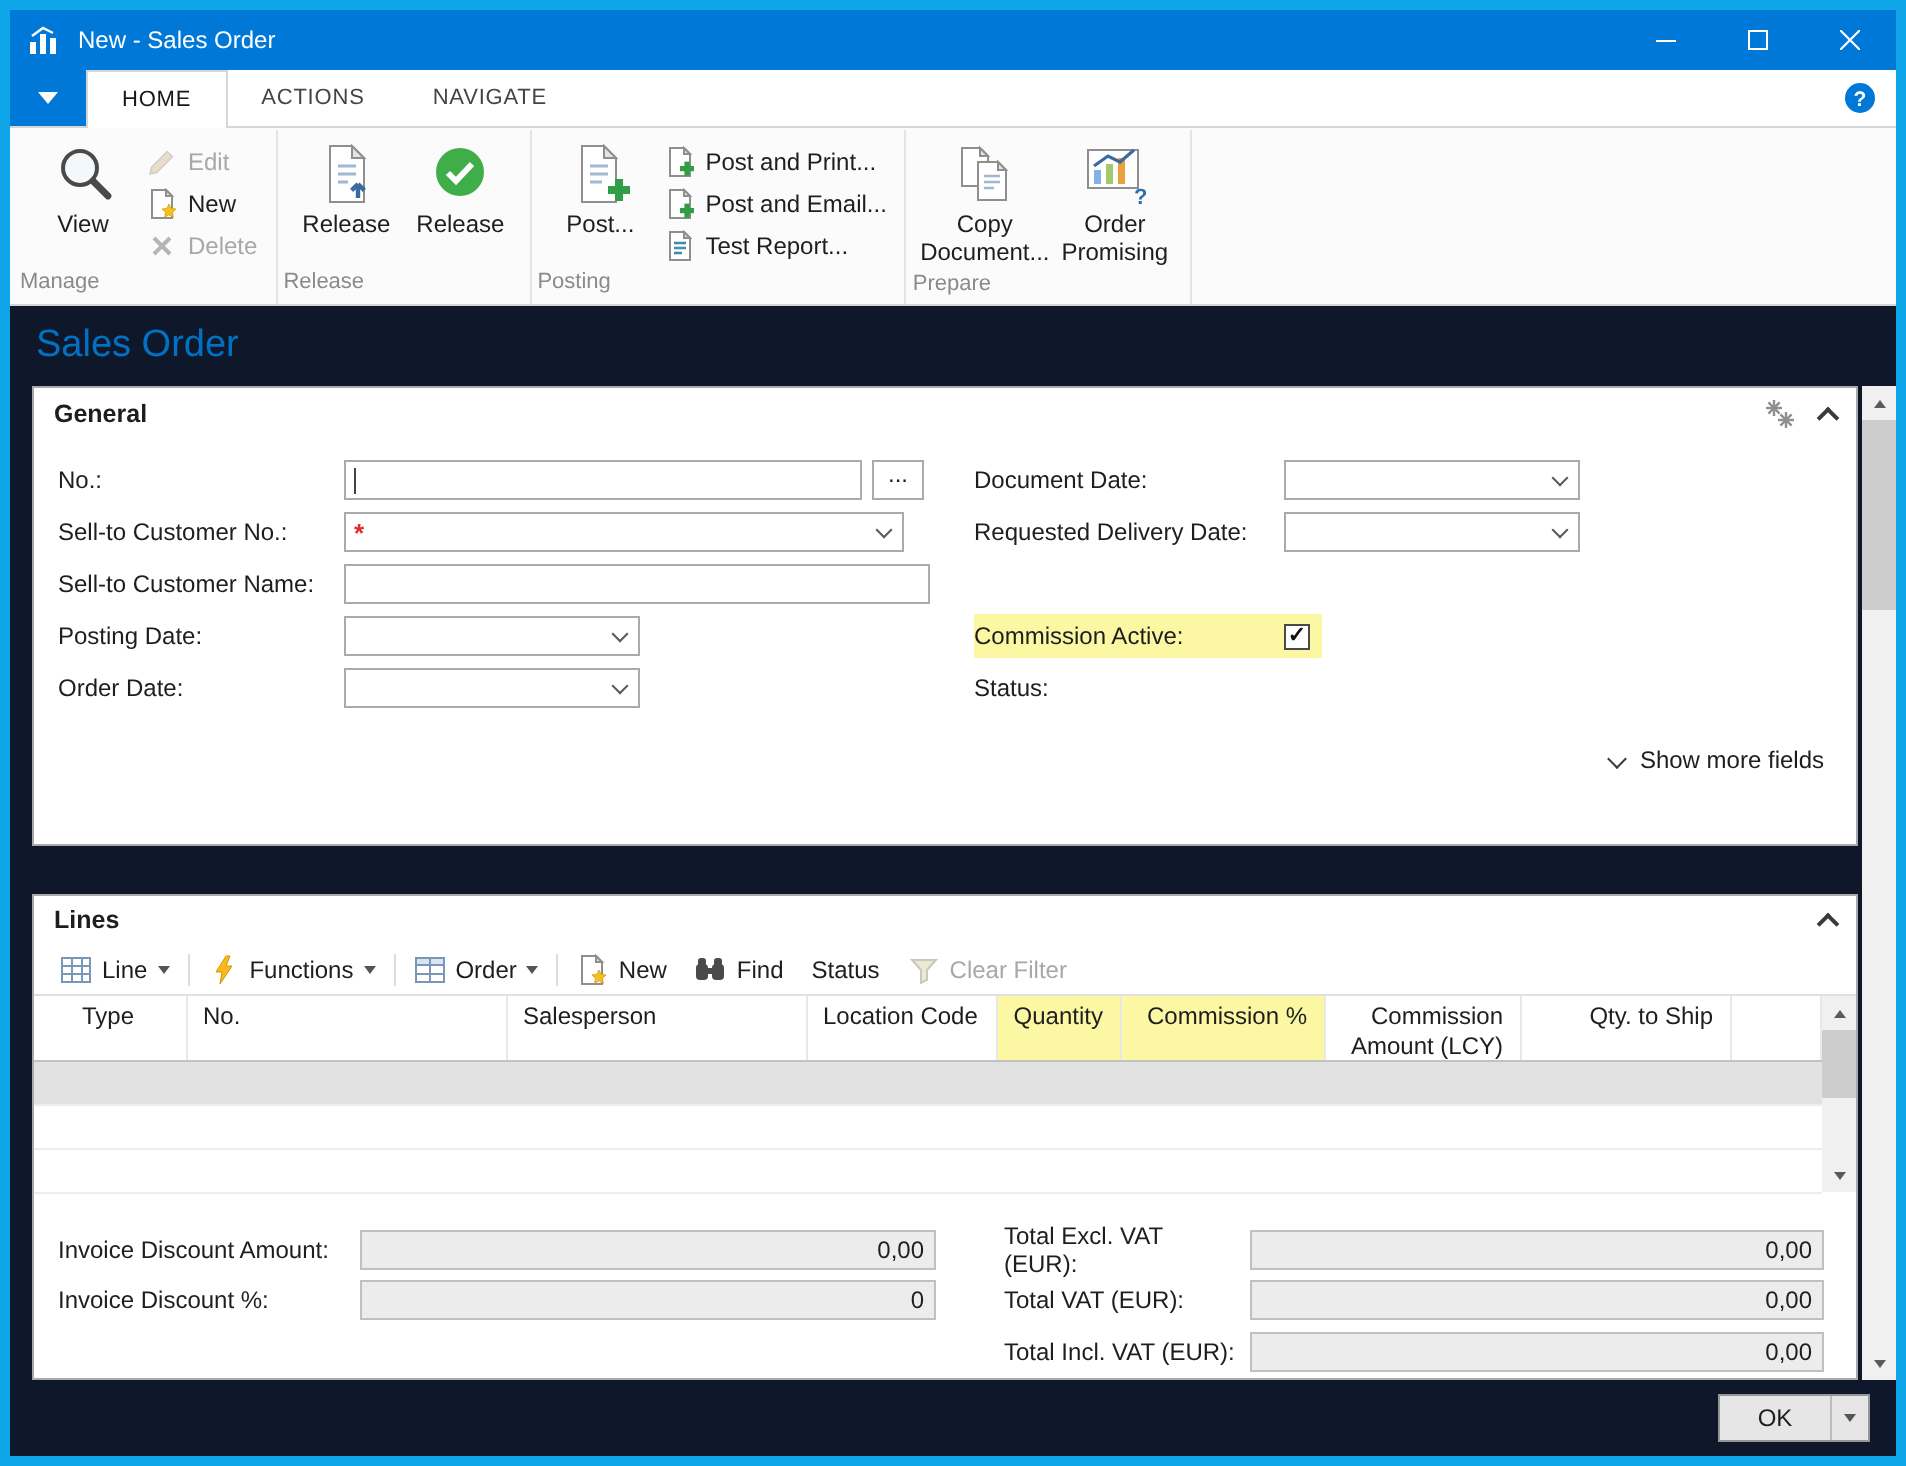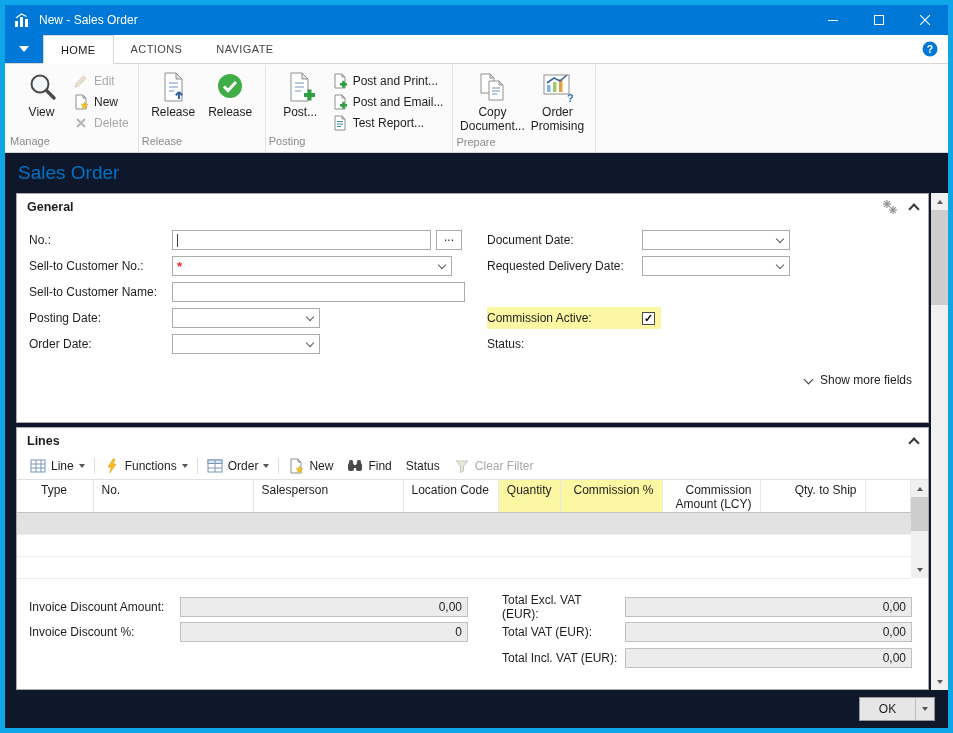--- a/index.html
+++ b/index.html
@@ -66,21 +66,21 @@
   .assist{height:20px;width:26px;margin-left:5px;border:1px solid #ababab;background:#fff;font-size:12px;line-height:1;cursor:default;text-align:center}
   .caret-bar{width:1px;height:13px;background:#444;position:absolute;left:4px;top:3px}
   .req{color:#e8282d;font-weight:bold;font-size:13px;margin-right:auto}
   .hl-strip{background:#fbf7a2;display:flex;align-items:center;height:22px}
   .hl-strip .flabel{width:155px}
   .cb-box{width:13px;height:13px;border:1px solid #4a4a4a;background:#fff;display:inline-flex;align-items:center;justify-content:center;margin-right:6px}
   .cb-box.checked::after{content:"✓";font-size:11px;font-weight:bold;color:#111;line-height:1}
   .show-more{height:30px;display:flex;align-items:flex-end;justify-content:flex-end;padding-right:16px;gap:8px}
 
   
-  .lines-panel{margin-top:4px;flex:1;display:flex;flex-direction:column;min-height:0}
+  .lines-panel{margin-top:24px;flex:1;display:flex;flex-direction:column;min-height:0}
   .lines-toolbar{height:27px;display:flex;align-items:center;padding:0 6px;border-bottom:1px solid #e0e0e0}
   .tb-item{display:flex;align-items:center;gap:5px;padding:0 7px;height:22px;cursor:default}
   .tb-sep{width:1px;height:16px;background:#dcdcdc;margin:0 2px}
   .tri-down{width:0;height:0;border-left:3.5px solid transparent;border-right:3.5px solid transparent;border-top:4px solid #555}
   .tri-down.white{border-top-color:#fff;border-left-width:5px;border-right-width:5px;border-top-width:6px}
 
   .table-wrap{position:relative;padding-right:17px}
   table.lines{width:100%;border-collapse:collapse;table-layout:fixed}
   th{font-weight:normal;text-align:left;vertical-align:top;padding:3px 8px 0;border-bottom:1px solid #c2c2c2;border-right:1px solid #e8e8e8;height:32px;line-height:1.2;font-size:12px}
   th.first{padding-left:24px}

